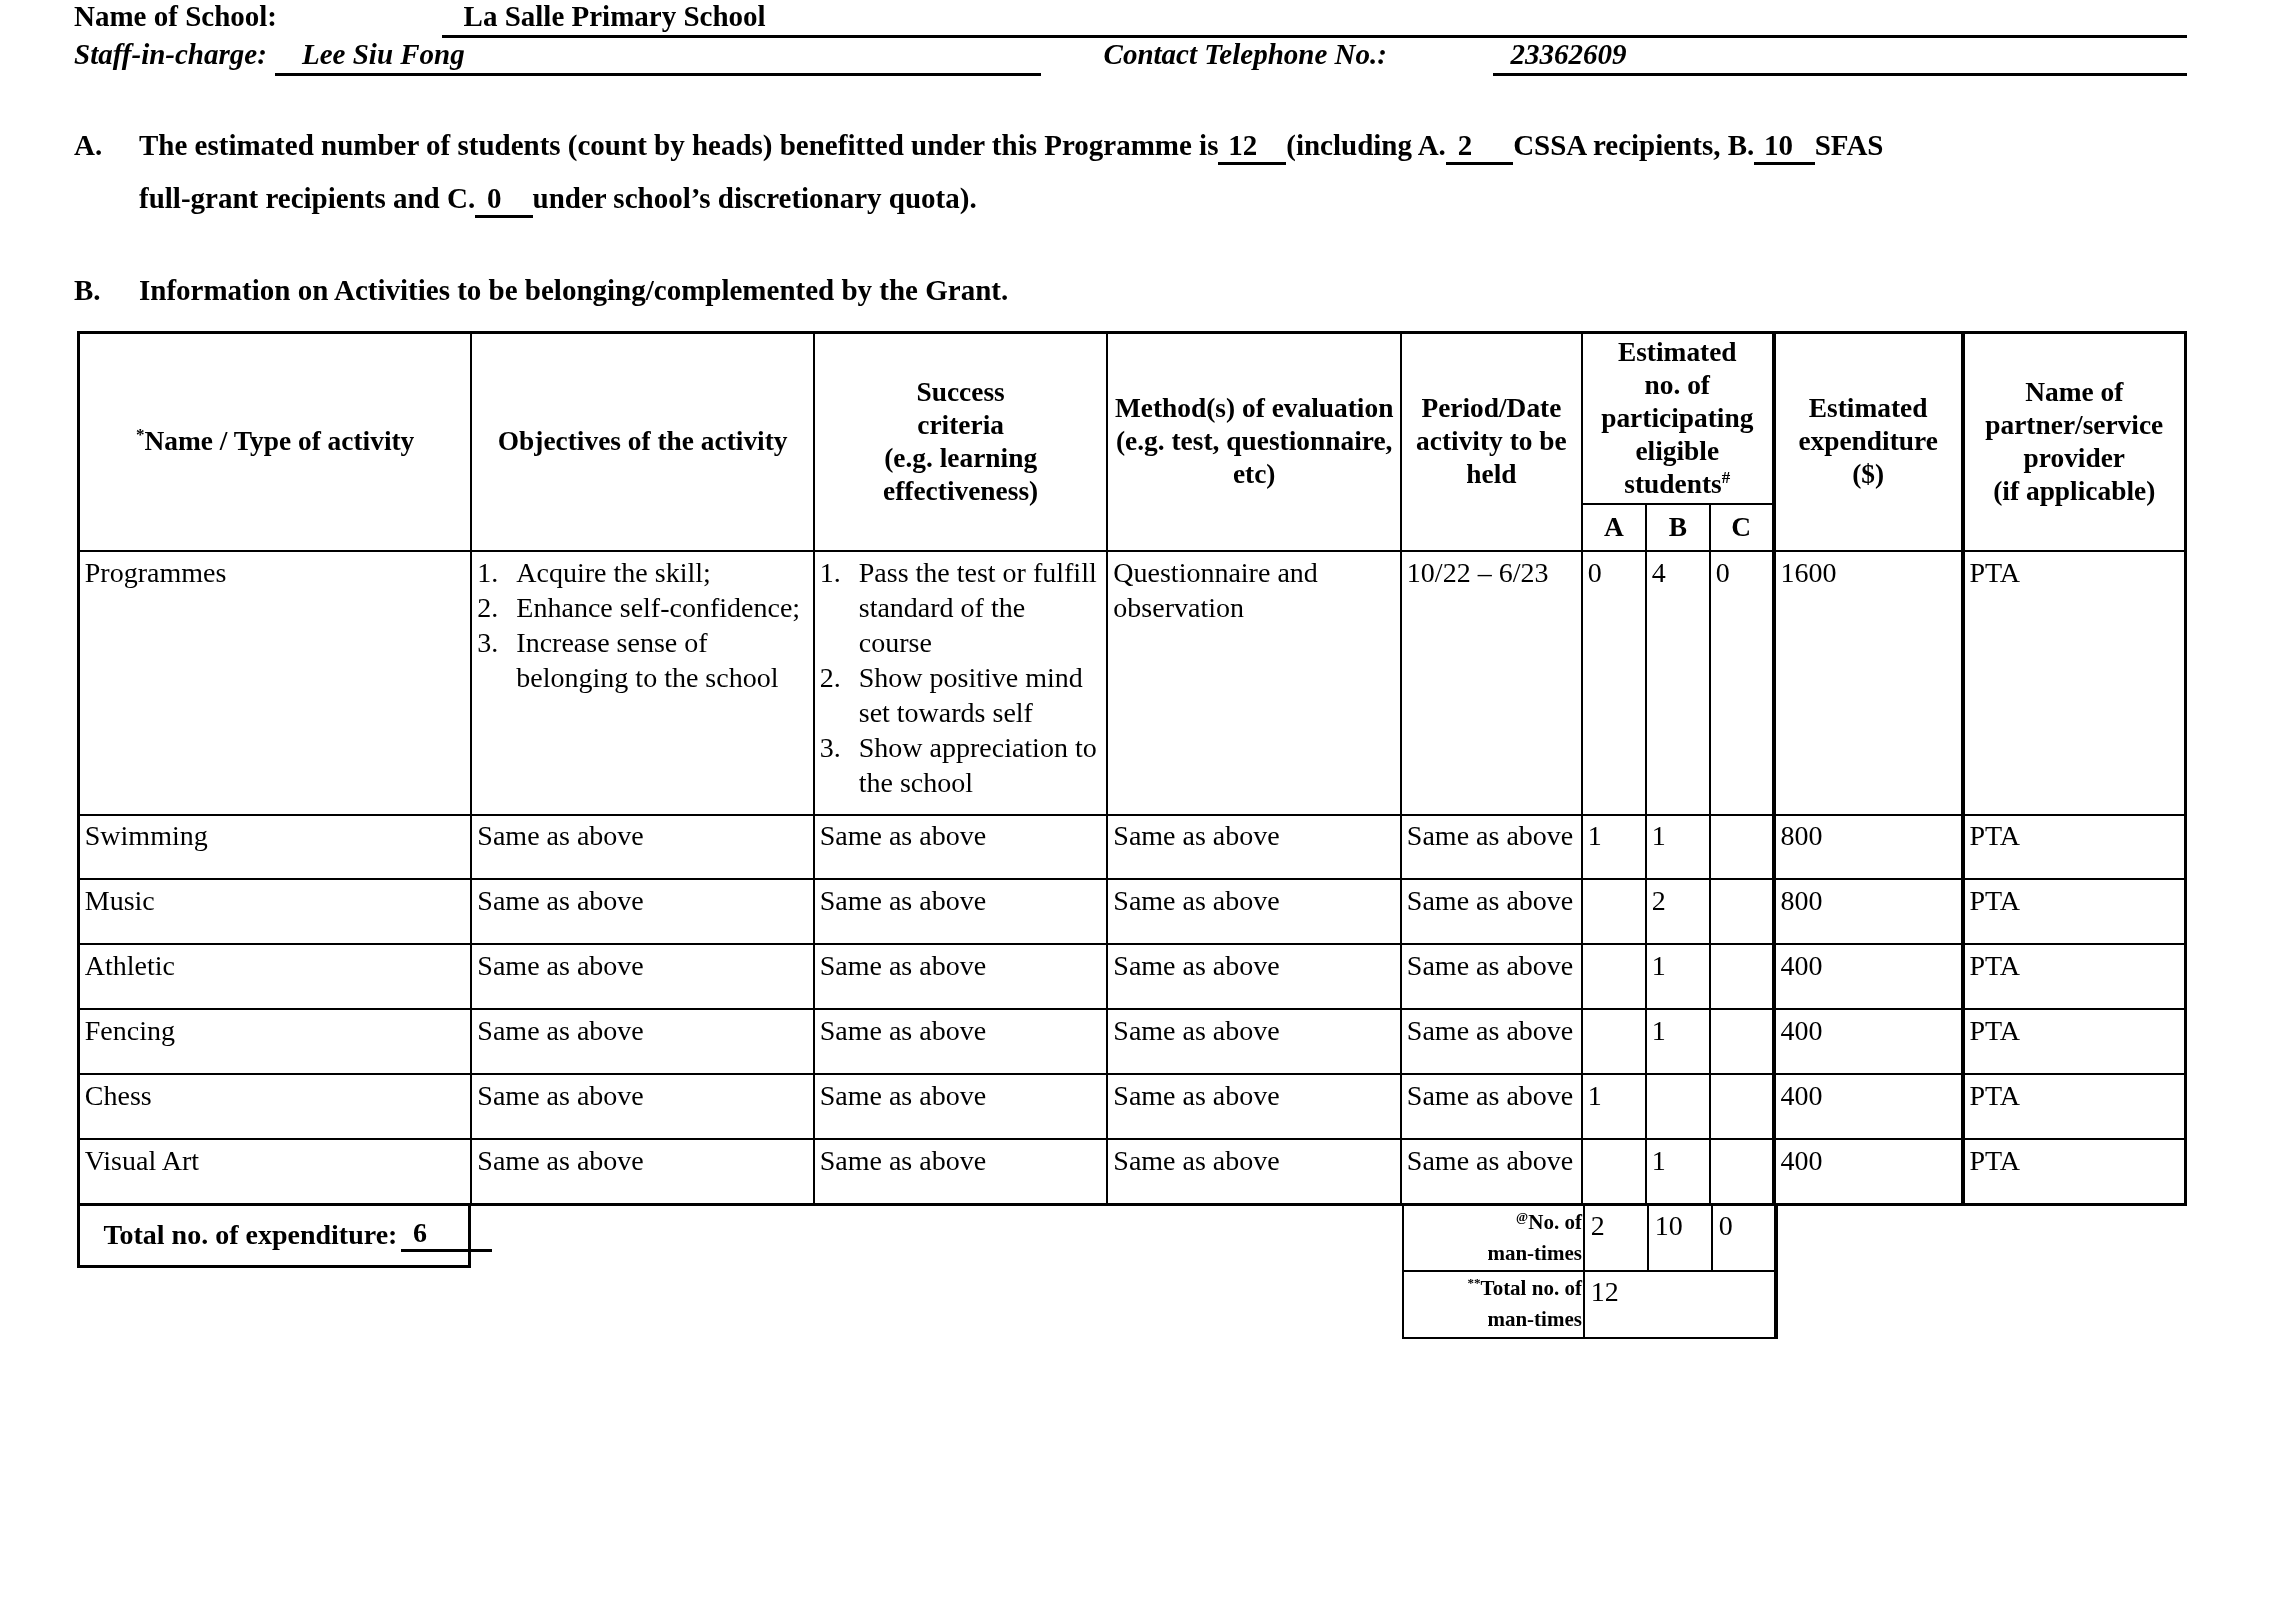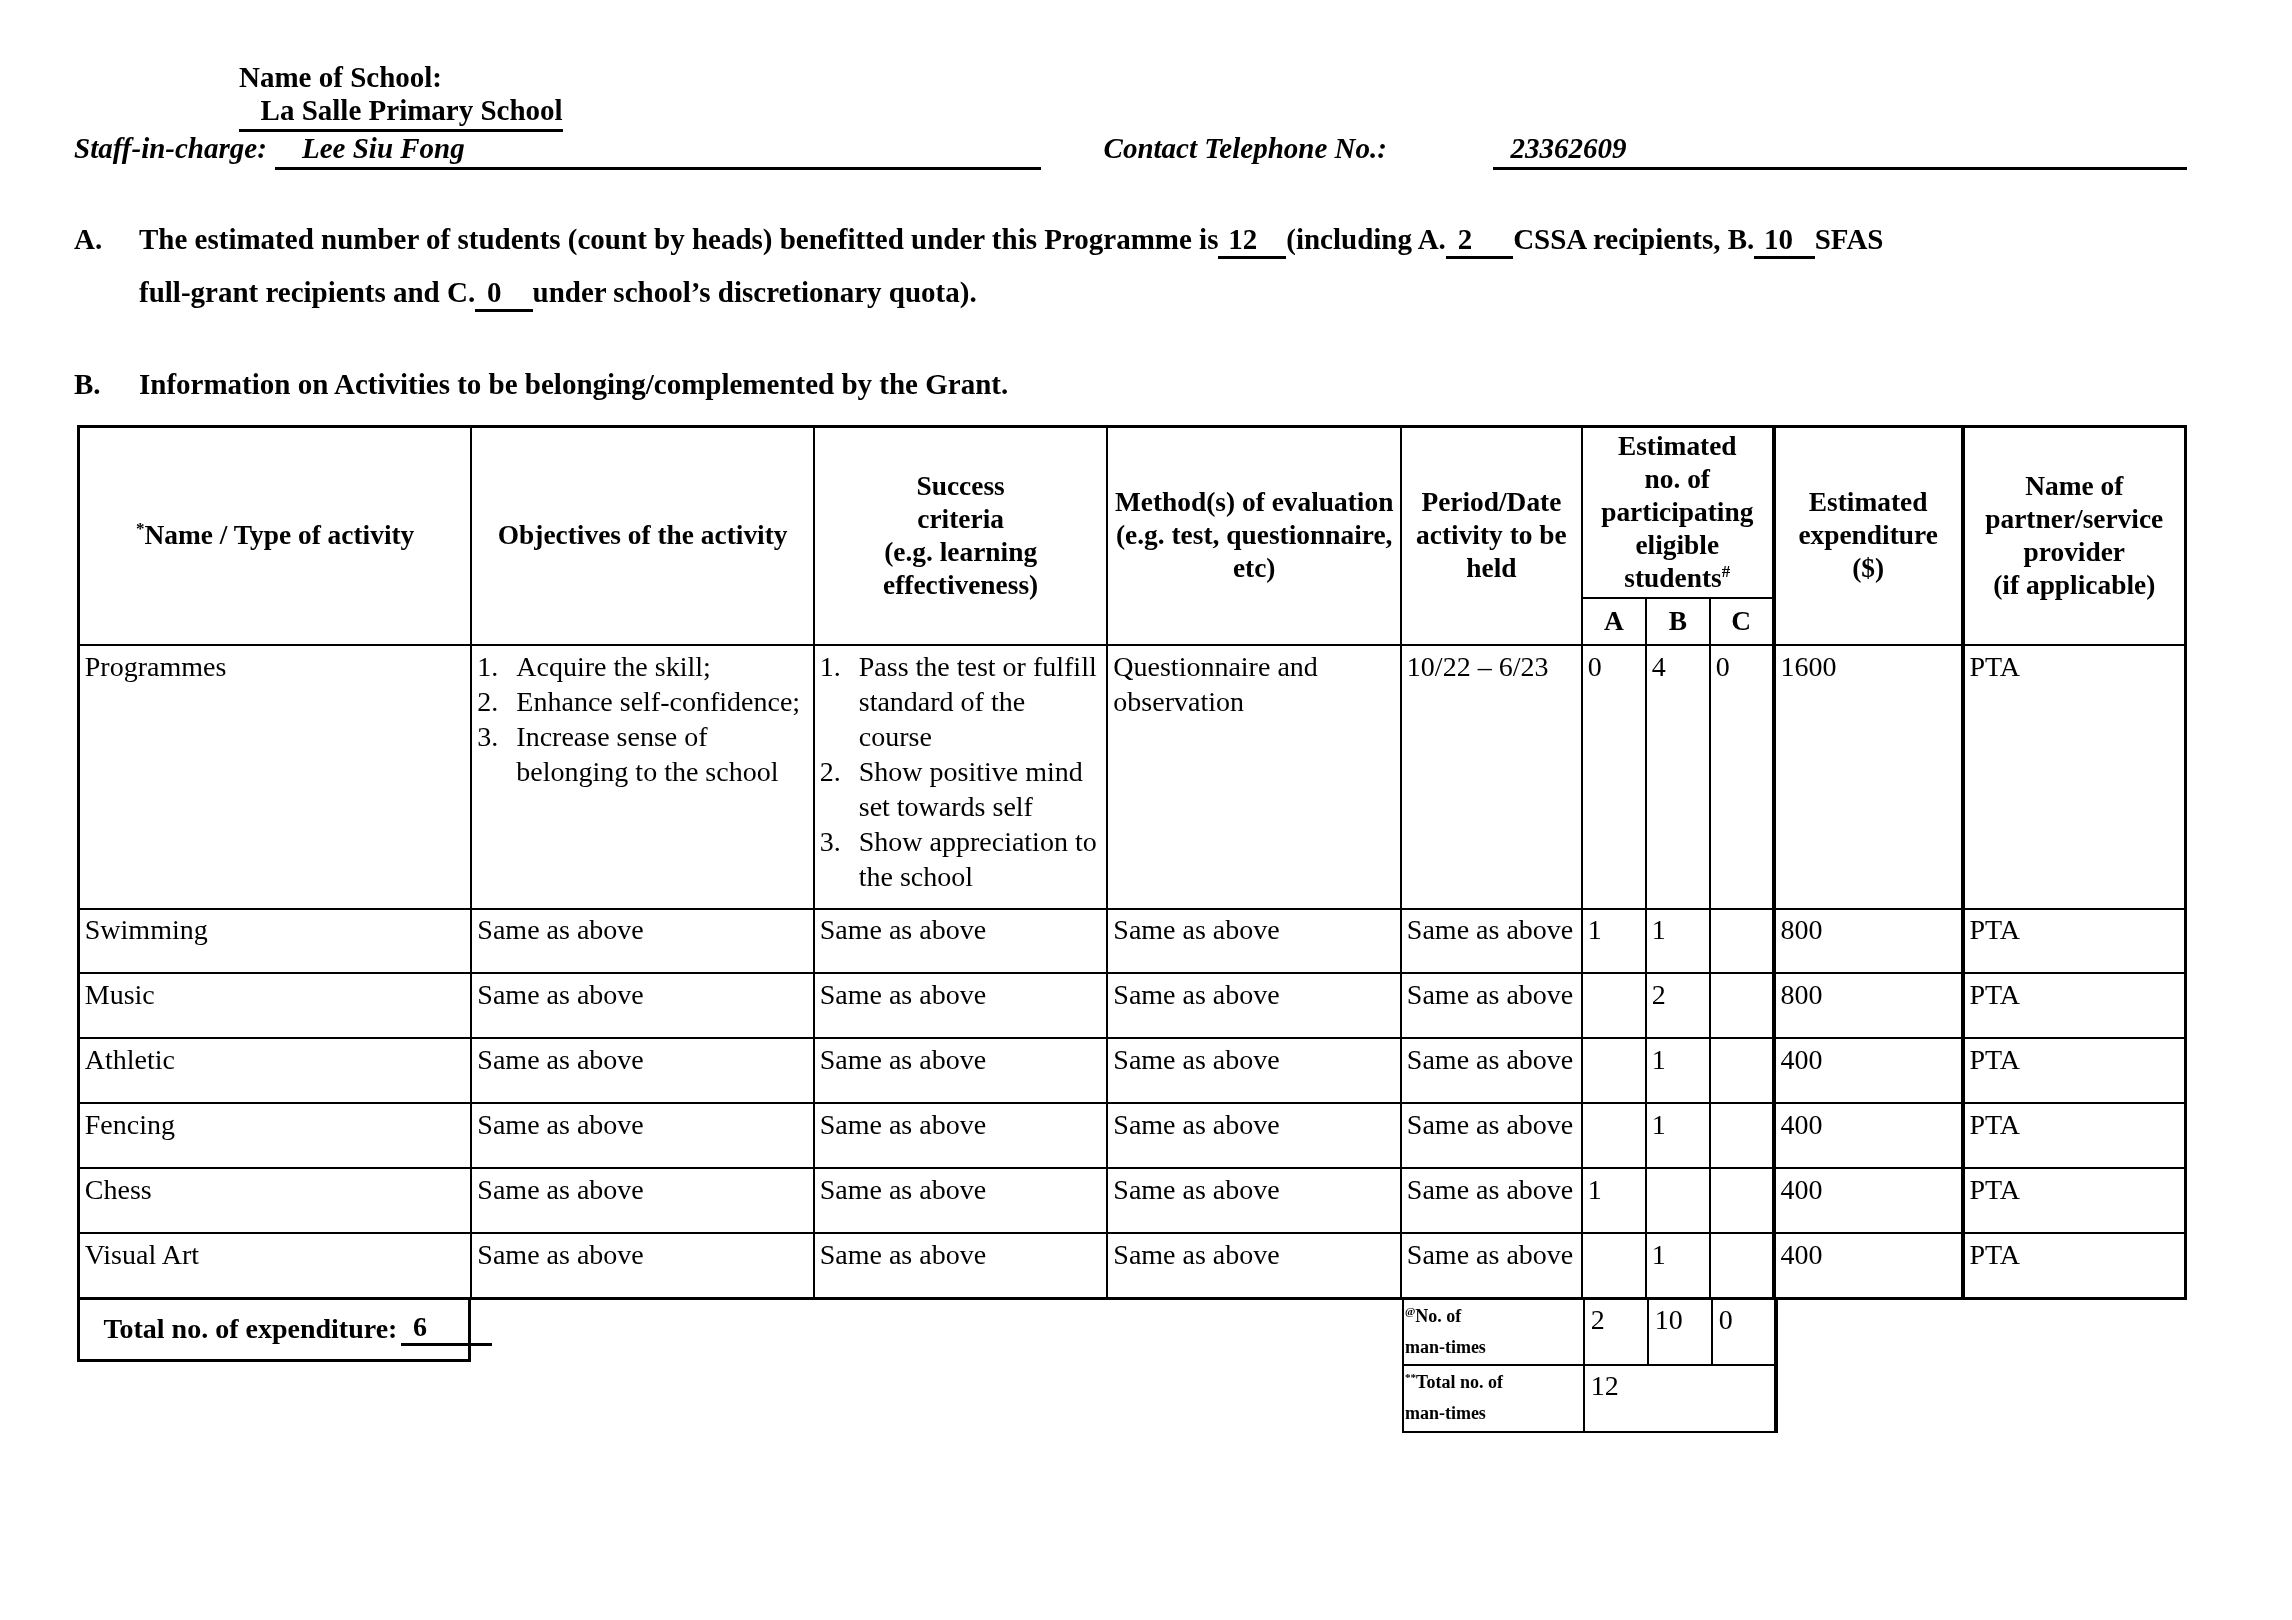--- a/index.html
+++ b/index.html
@@ -16,21 +16,21 @@
   
   .titles {text-align: center; padding-top: 57px;}
   .title-line {
     font-weight: bold; font-size: 30px; line-height: 37px;
     letter-spacing: 2px; word-spacing: 8.8px;
   }
   .title-line + .title-line {margin-top: 13.7px;}
 
   
   .field-row {display: flex; align-items: baseline; font-weight: bold; font-size: 29px;}
-  .row-school {margin-top: 61px; flex-direction: column;}
+  .row-school {}
   .row-staff { font-style: italic;}
   .flabel {white-space: nowrap;}
   .uline {border-bottom: 3.9px solid #000; flex: 1 1 auto; min-height: 35px;}
   .uline.fixed {flex: 0 0 auto;}
   .school-line {margin-left: 165px;}
   .school-line .val {padding-left: 21.6px;}
   .staff-line {width: 766px; margin-left: 7.8px;}
   .staff-line .val {padding-left: 27.4px;}
   .phone-label {margin-left: 63px;}
   .phone-line {margin-left: 106px;}
@@ -89,22 +89,22 @@
   .activities-box .u-act {border-bottom: 3.9px solid #000; display:inline-block; padding: 0 65px 2px 11.8px; line-height: 29px; font-weight: bold;}
   .activities-box .flabel {margin-right: 3.9px;}
 
   table.mantimes {
     position: absolute; left: 1325px; top: 0;
     border-collapse: collapse; table-layout: fixed;
     border: 2.9px solid #000; border-top: none; border-right: 4.9px solid #000;
     font-size: 28px;
   }
   .mantimes th {
-    font-weight: bold; font-size: 18px; line-height: 31px;
-    text-align: left; vertical-align: middle; white-space: pre-line;
+    font-weight: bold; font-size: 21px; line-height: 31px;
+    text-align: right; vertical-align: middle; white-space: pre-line;
     border: 2px solid #000; border-top: none;
   }
   .mantimes td {
     border: 2px solid #000; border-top: none;
     vertical-align: top; text-align: left; padding: 2px 2px 2px 5.9px; line-height: 35px;
   }
   .mantimes tr + tr th, .mantimes tr + tr td {border-top: 2.9px solid #000;}
   .mt-r1 th, .mt-r1 td {height: 57px;}
   .mt-r2 th, .mt-r2 td {height: 61px;}
 </style>

